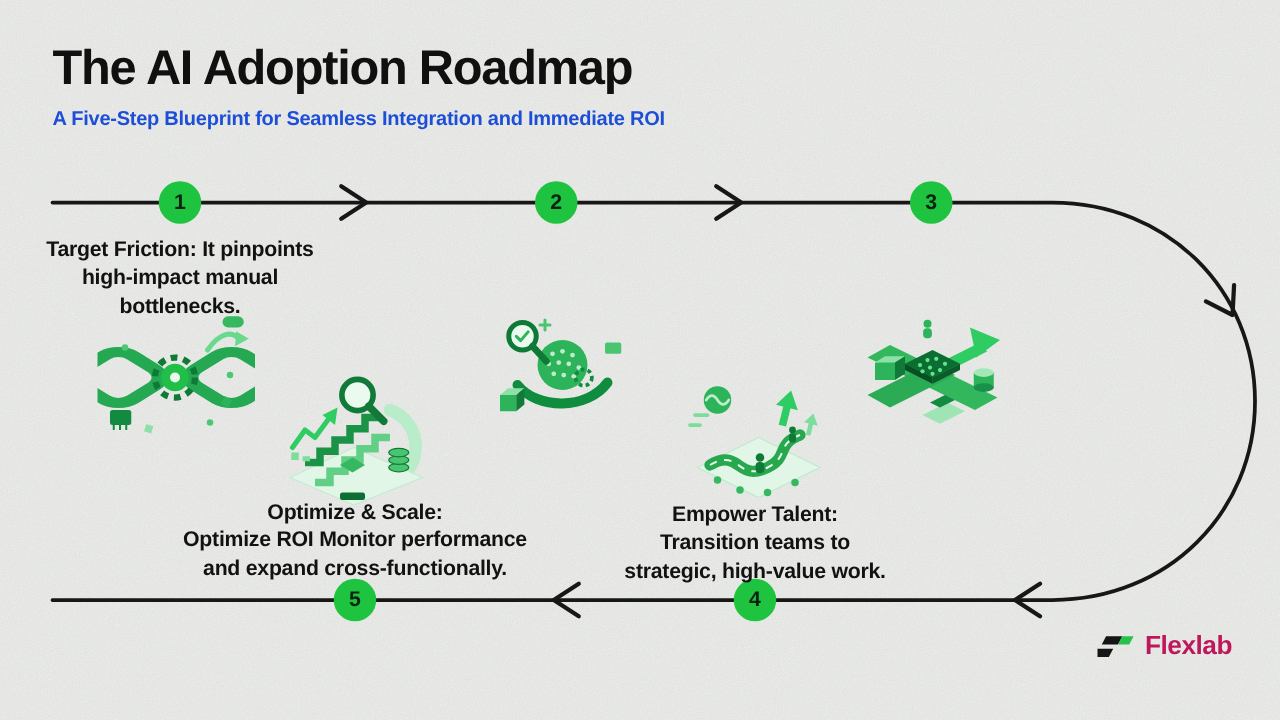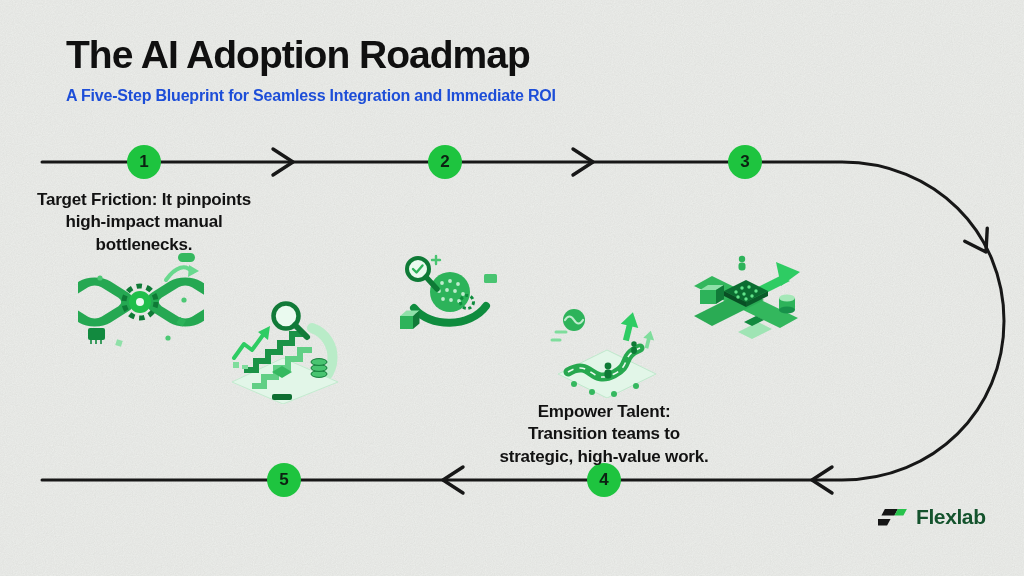--- a/index.html
+++ b/index.html
@@ -3,36 +3,36 @@
 <meta charset="utf-8">
 <style>
   html,body{margin:0;padding:0;background:#e8e9e6;}
   .canvas{
     position:relative;width:1024px;height:576px;overflow:hidden;
     background:#f4f5f2;
     font-family:"Liberation Sans","DejaVu Sans",sans-serif;
     color:#141414;
   }
   .noise{position:absolute;inset:0;width:100%;height:100%;pointer-events:none;opacity:.45;}
-  .hdr{position:absolute;left:42px;top:34px;margin-left:24px;}
+  .hdr{position:absolute;left:42px;top:34px;}
   .title{margin:0;font-size:39px;font-weight:800;letter-spacing:-1px;color:#101010;line-height:1.1;}
   .subtitle{margin:10px 0 0 0;font-size:16px;font-weight:700;letter-spacing:-0.2px;color:#1d4ed8;}
   .road{position:absolute;inset:0;}
   .circle{
     position:absolute;width:34px;height:34px;border-radius:50%;
     background:#1ec43f;display:flex;align-items:center;justify-content:center;
     font-size:17px;font-weight:700;color:#0c2212;
   }
   .steplabel{
     position:absolute;text-align:center;white-space:pre-line;
     font-size:17px;font-weight:700;line-height:1.32;letter-spacing:-0.2px;color:#121212;
   }
   .ill{position:absolute;}
   .brand{position:absolute;left:878px;top:503px;display:flex;align-items:center;gap:8px;}
-  .brandname{font-size:21px;font-weight:800;letter-spacing:-0.4px;color:#14532d;}
+  .brandname{font-size:21px;font-weight:800;letter-spacing:-0.4px;color:#be185d;}
 </style>
 </head>
 <body>
 
 <div class="canvas">
 
   <svg class="noise" xmlns="http://www.w3.org/2000/svg">
     <filter id="grain">
         <feTurbulence type="fractalNoise" baseFrequency="0.9" numOctaves="2" stitchTiles="stitch"></feTurbulence>
       <feColorMatrix type="matrix" values="0 0 0 0 0.35  0 0 0 0 0.37  0 0 0 0 0.35  0.25 0.25 0.25 0 0"></feColorMatrix>
@@ -81,20 +81,23 @@
   <div class="circle" style="left:267px;top:463px">
       <span>5</span>
     </div>
 
   <div class="steplabel" style="left:14px;top:189px;width:260px">Target Friction: It pinpoints
 high-impact manual
 bottlenecks.</div>
   <div class="steplabel" style="left:454px;top:401px;width:300px">Empower Talent:
 Transition teams to
 strategic, high-value work.</div>
+  <div class="steplabel" style="left:118px;top:399px;width:332px">Optimize &amp; Scale:
+Optimize ROI Monitor performance
+and expand cross-functionally.</div>
 
   <svg class="ill" style="left:78px;top:248px" width="126" height="106" viewBox="0 0 126 106" xmlns="http://www.w3.org/2000/svg">
     <g transform="translate(62,54) scale(1,0.62) rotate(-45)" fill="none" stroke="#25a852">
       <rect x="-60" y="-60" width="56" height="56" rx="16" stroke-width="13"></rect>
       <rect x="4" y="4" width="56" height="56" rx="16" stroke-width="13"></rect>
     </g>
     <circle cx="62" cy="54" r="16" fill="none" stroke="#0f7a36" stroke-width="5" stroke-dasharray="5.5 4.7"></circle>
     <circle cx="62" cy="54" r="11" fill="#1fbf4a"></circle>
     <circle cx="62" cy="54" r="4" fill="#e9f9ee"></circle>
     <path d="M 88 32 C 98 18 108 16 114 24" fill="none" stroke="#69d98e" stroke-width="4" stroke-linecap="round"></path>

